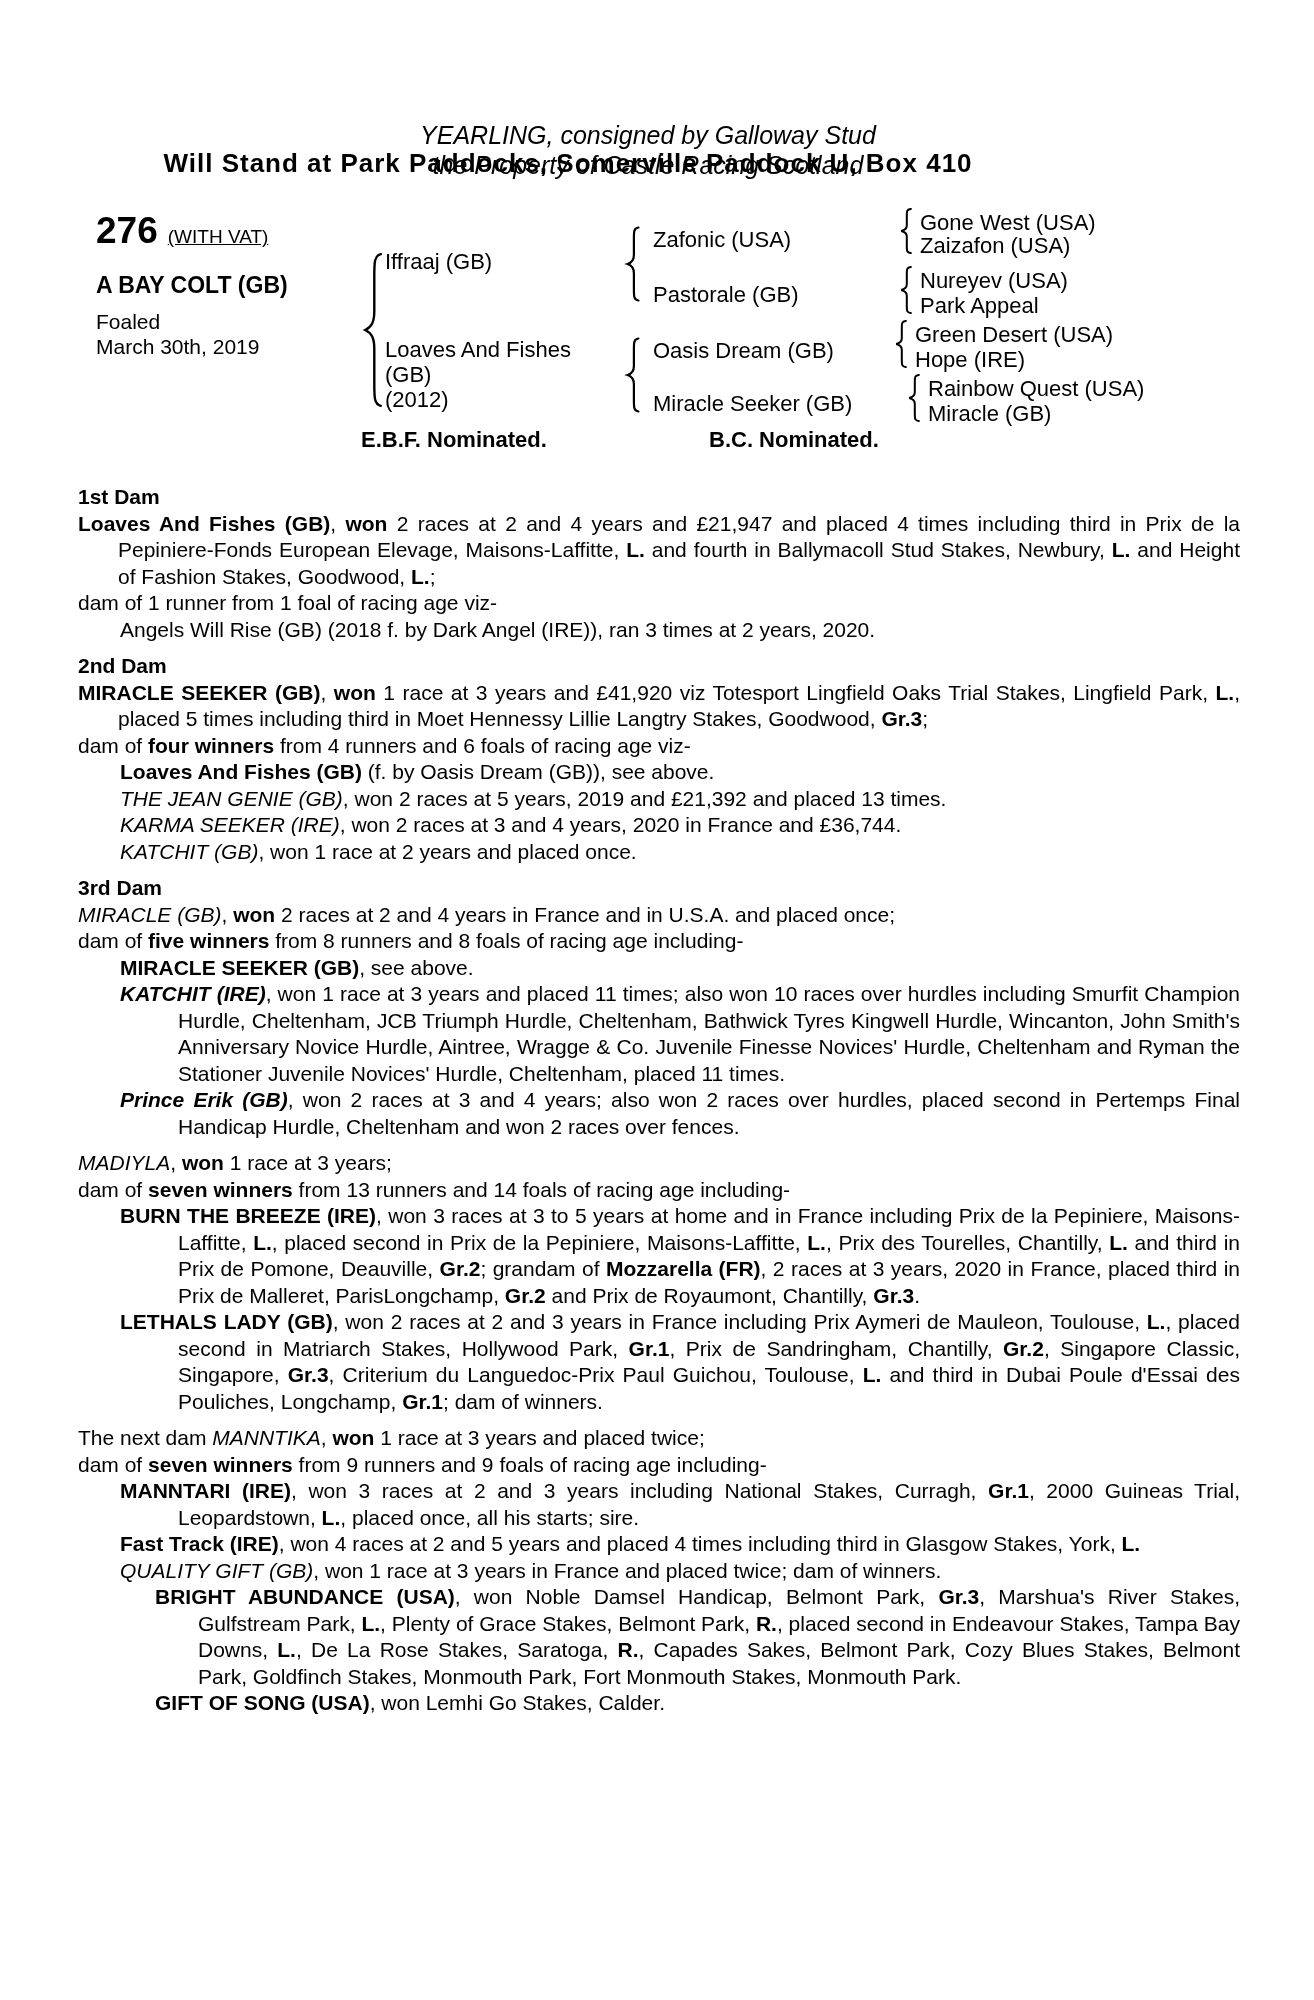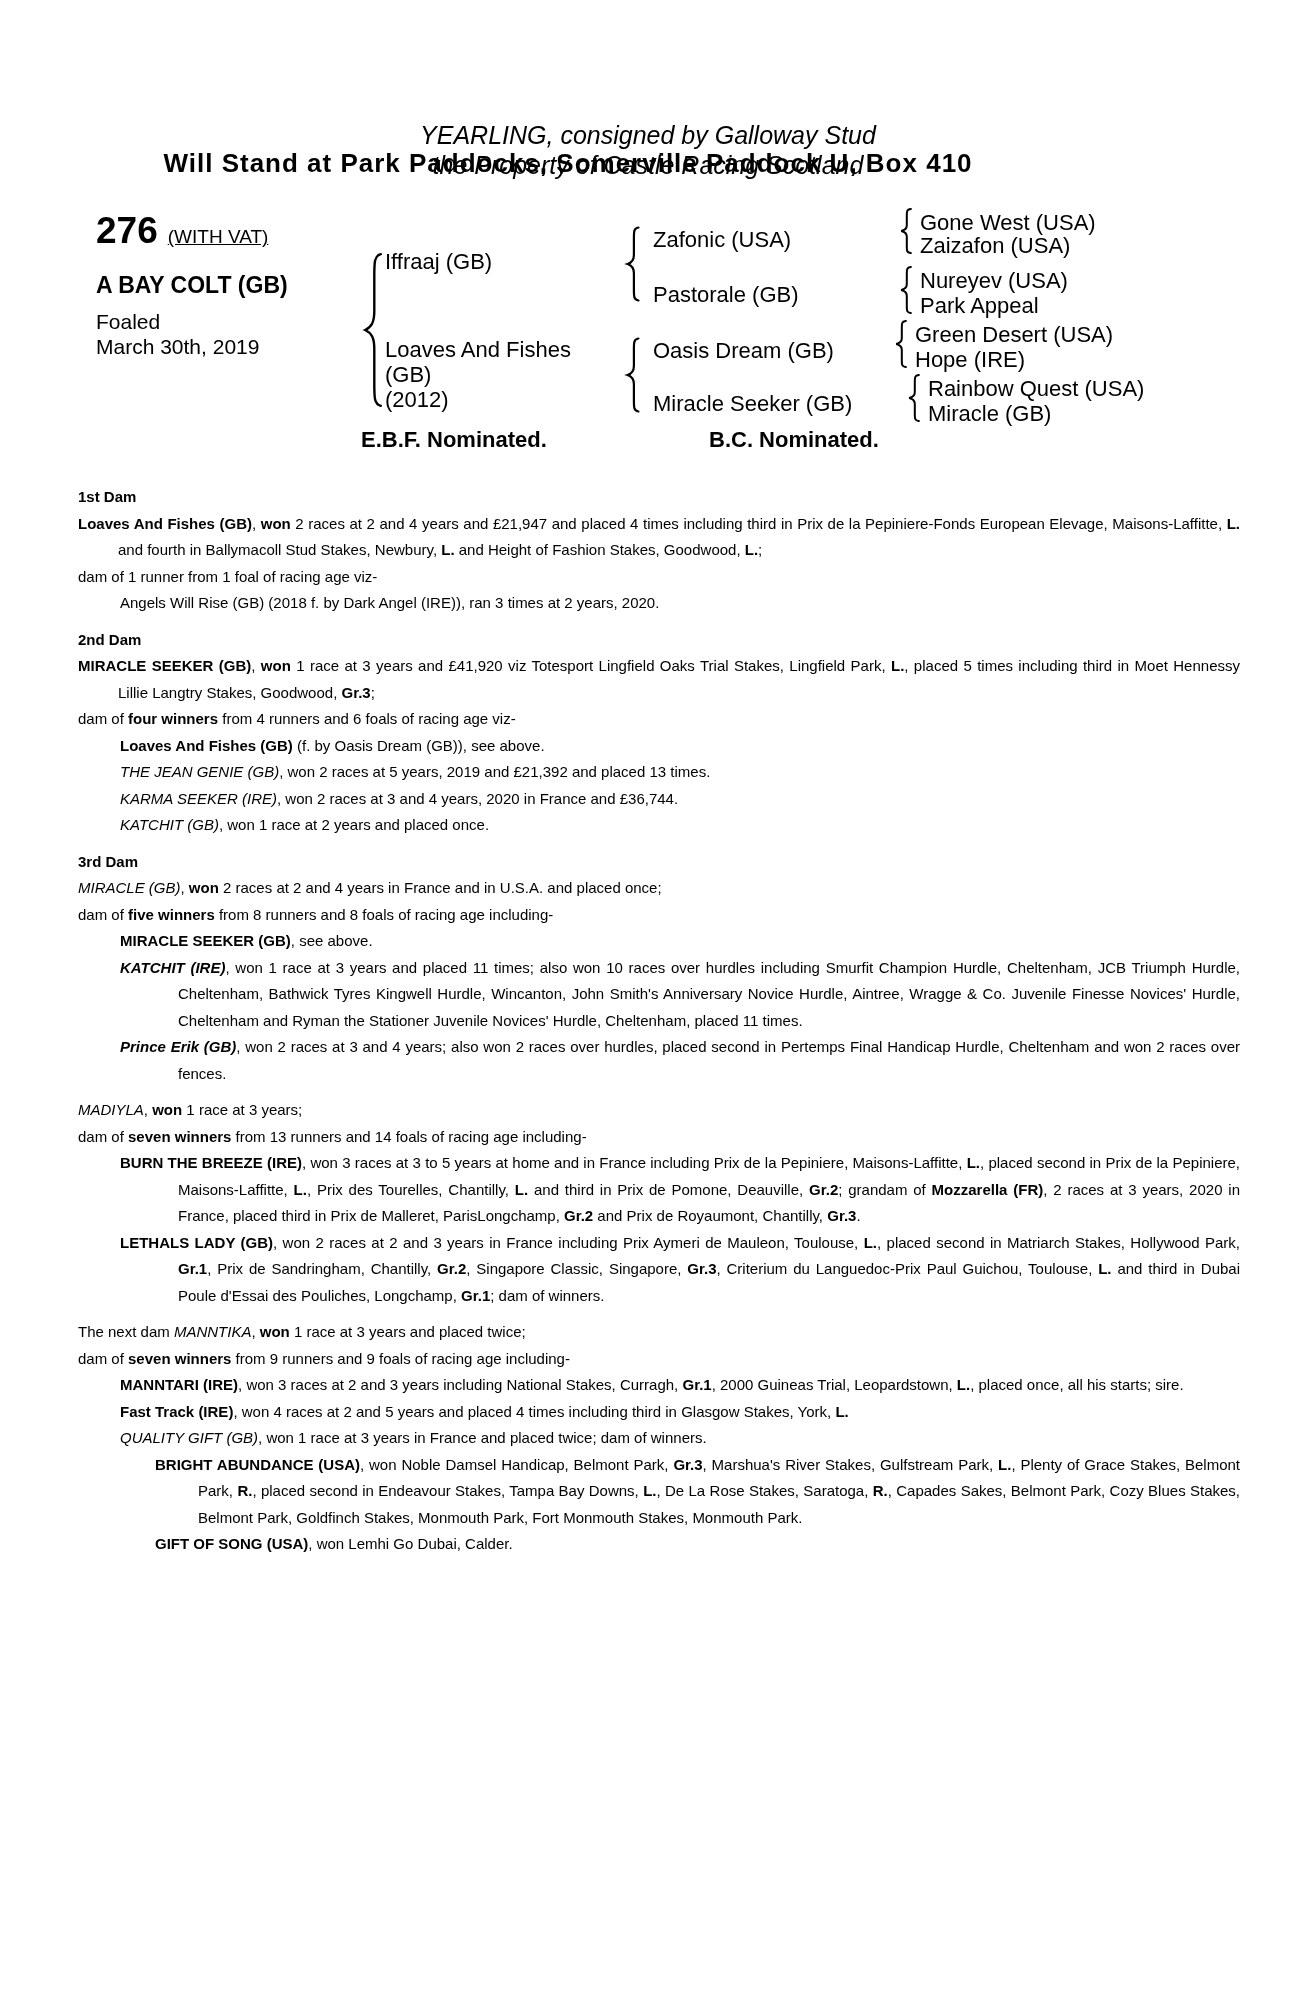--- a/index.html
+++ b/index.html
@@ -16,21 +16,21 @@
   .lot-row { display:flex; align-items:baseline; gap:10px; }
   .lot-number { font-weight:bold; font-size:37px; line-height:1; }
   .lot-vat { font-size:19px;text-decoration:underline; }
   .colt-desc { font-weight:bold; font-size:23px; white-space:nowrap; }
   .lot-line { font-size:21px; white-space:nowrap; }
   
   .ped-name { font-size:22px; white-space:nowrap; line-height:25px; }
   .brace svg { display:block; width:100%; height:100%; }
   .nominated { font-weight:bold; font-size:22px; white-space:nowrap; }
   
-  #body-text { font-size:15px; line-height:26.5px; }
+  #body-text { font-size:21px; line-height:26.5px; }
   .section + .section { margin-top:10px; }
   .sec-heading { font-weight:bold; }
   .para { text-align:justify; }
   .p-dam   { padding-left:40px;  text-indent:-40px; }
   .p-prog  { padding-left:100px; text-indent:-58px; }
   .p-prog2 { padding-left:120px; text-indent:-43px; }
   .run-n {}
   .run-b  { font-weight:bold; }
   .run-i  { font-style:italic; }
   .run-bi { font-weight:bold; font-style:italic; }
@@ -140,15 +140,15 @@
       <div class="para p-prog"><span class="run-b">BURN THE BREEZE (IRE)</span><span class="run-n">, won 3 races at 3 to 5 years at home and in France including Prix de la Pepiniere, Maisons-Laffitte, </span><span class="run-b">L.</span><span class="run-n">, placed second in Prix de la Pepiniere, Maisons-Laffitte, </span><span class="run-b">L.</span><span class="run-n">, Prix des Tourelles, Chantilly, </span><span class="run-b">L.</span><span class="run-n"> and third in Prix de Pomone, Deauville, </span><span class="run-b">Gr.2</span><span class="run-n">; grandam of </span><span class="run-b">Mozzarella (FR)</span><span class="run-n">, 2 races at 3 years, 2020 in France, placed third in Prix de Malleret, ParisLongchamp, </span><span class="run-b">Gr.2</span><span class="run-n"> and Prix de Royaumont, Chantilly, </span><span class="run-b">Gr.3</span><span class="run-n">.</span></div>
       <div class="para p-prog"><span class="run-b">LETHALS LADY (GB)</span><span class="run-n">, won 2 races at 2 and 3 years in France including Prix Aymeri de Mauleon, Toulouse, </span><span class="run-b">L.</span><span class="run-n">, placed second in Matriarch Stakes, Hollywood Park, </span><span class="run-b">Gr.1</span><span class="run-n">, Prix de Sandringham, Chantilly, </span><span class="run-b">Gr.2</span><span class="run-n">, Singapore Classic, Singapore, </span><span class="run-b">Gr.3</span><span class="run-n">, Criterium du Languedoc-Prix Paul Guichou, Toulouse, </span><span class="run-b">L.</span><span class="run-n"> and third in Dubai Poule d'Essai des Pouliches, Longchamp, </span><span class="run-b">Gr.1</span><span class="run-n">; dam of winners.</span></div>
     </div>
     <div class="section">
       <div class="para p-dam"><span class="run-n">The next dam </span><span class="run-i">MANNTIKA</span><span class="run-n">, </span><span class="run-b">won</span><span class="run-n"> 1 race at 3 years and placed twice;</span></div>
       <div class="para p-dam"><span class="run-n">dam of </span><span class="run-b">seven winners</span><span class="run-n"> from 9 runners and 9 foals of racing age including-</span></div>
       <div class="para p-prog"><span class="run-b">MANNTARI (IRE)</span><span class="run-n">, won 3 races at 2 and 3 years including National Stakes, Curragh, </span><span class="run-b">Gr.1</span><span class="run-n">, 2000 Guineas Trial, Leopardstown, </span><span class="run-b">L.</span><span class="run-n">, placed once, all his starts; sire.</span></div>
       <div class="para p-prog"><span class="run-b">Fast Track (IRE)</span><span class="run-n">, won 4 races at 2 and 5 years and placed 4 times including third in Glasgow Stakes, York, </span><span class="run-b">L.</span></div>
       <div class="para p-prog"><span class="run-i">QUALITY GIFT (GB)</span><span class="run-n">, won 1 race at 3 years in France and placed twice; dam of winners.</span></div>
       <div class="para p-prog2"><span class="run-b">BRIGHT ABUNDANCE (USA)</span><span class="run-n">, won Noble Damsel Handicap, Belmont Park, </span><span class="run-b">Gr.3</span><span class="run-n">, Marshua's River Stakes, Gulfstream Park, </span><span class="run-b">L.</span><span class="run-n">, Plenty of Grace Stakes, Belmont Park, </span><span class="run-b">R.</span><span class="run-n">, placed second in Endeavour Stakes, Tampa Bay Downs, </span><span class="run-b">L.</span><span class="run-n">, De La Rose Stakes, Saratoga, </span><span class="run-b">R.</span><span class="run-n">, Capades Sakes, Belmont Park, Cozy Blues Stakes, Belmont Park, Goldfinch Stakes, Monmouth Park, Fort Monmouth Stakes, Monmouth Park.</span></div>
-      <div class="para p-prog2"><span class="run-b">GIFT OF SONG (USA)</span><span class="run-n">, won Lemhi Go Dubai, Calder.</span></div>
+      <div class="para p-prog2"><span class="run-b">GIFT OF SONG (USA)</span><span class="run-n">, won Lemhi Go Stakes, Calder.</span></div>
     </div>
   </div>
 
 </body></html>

